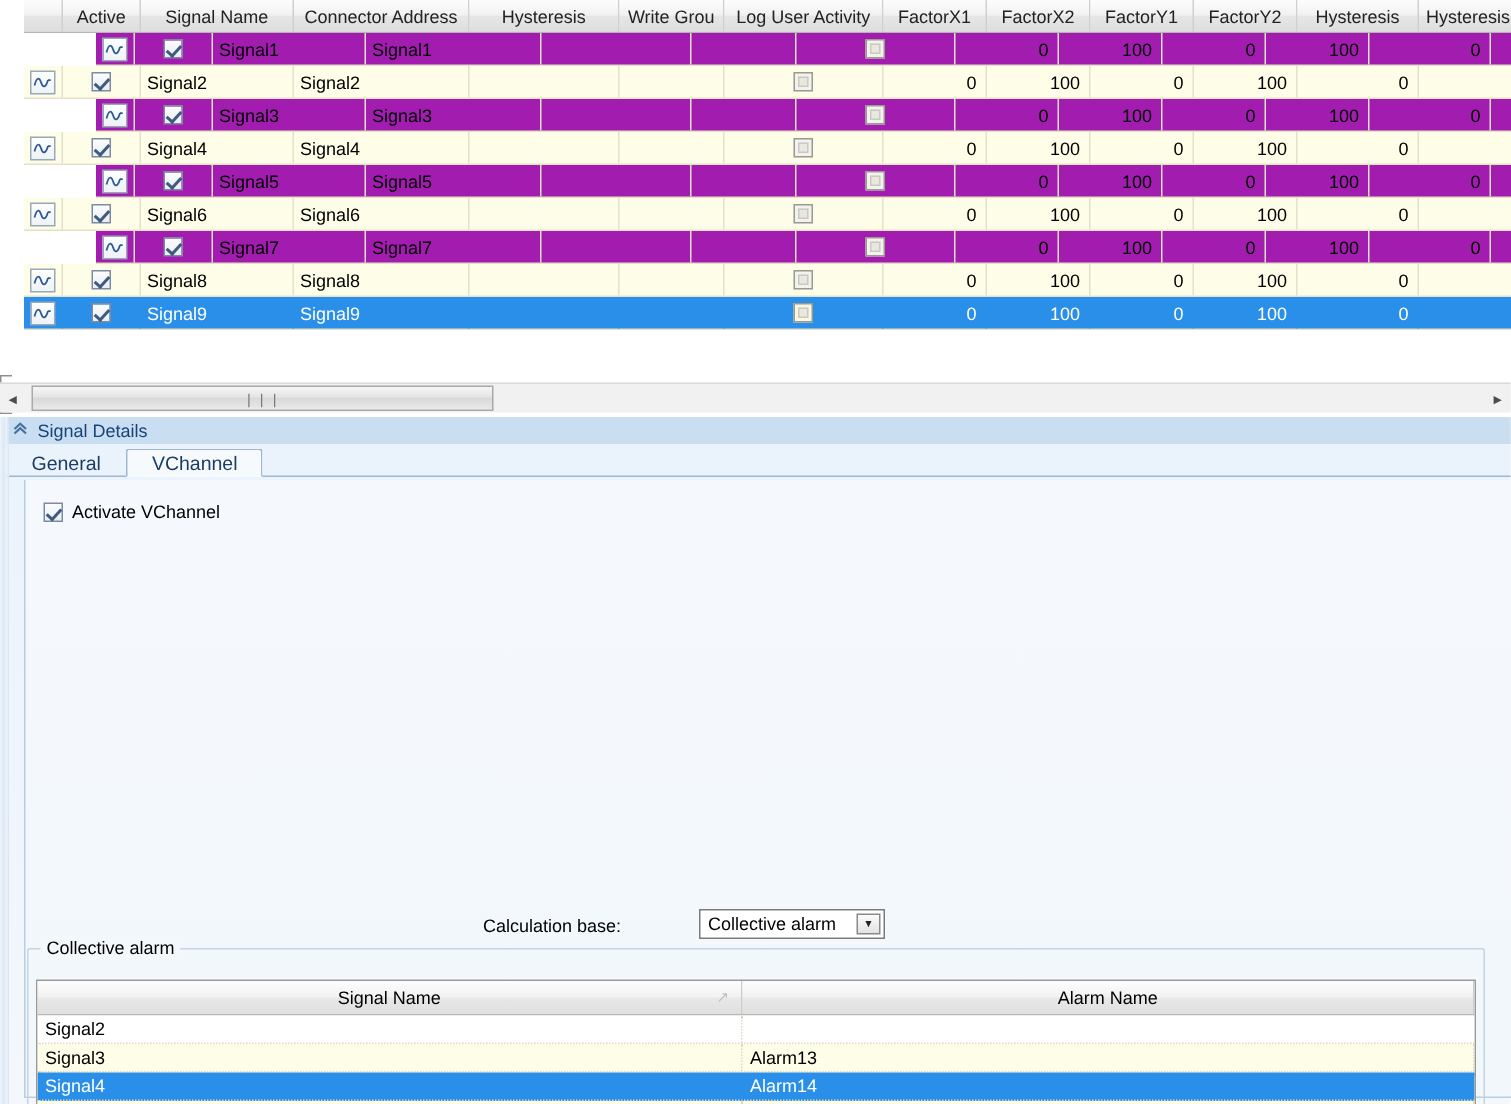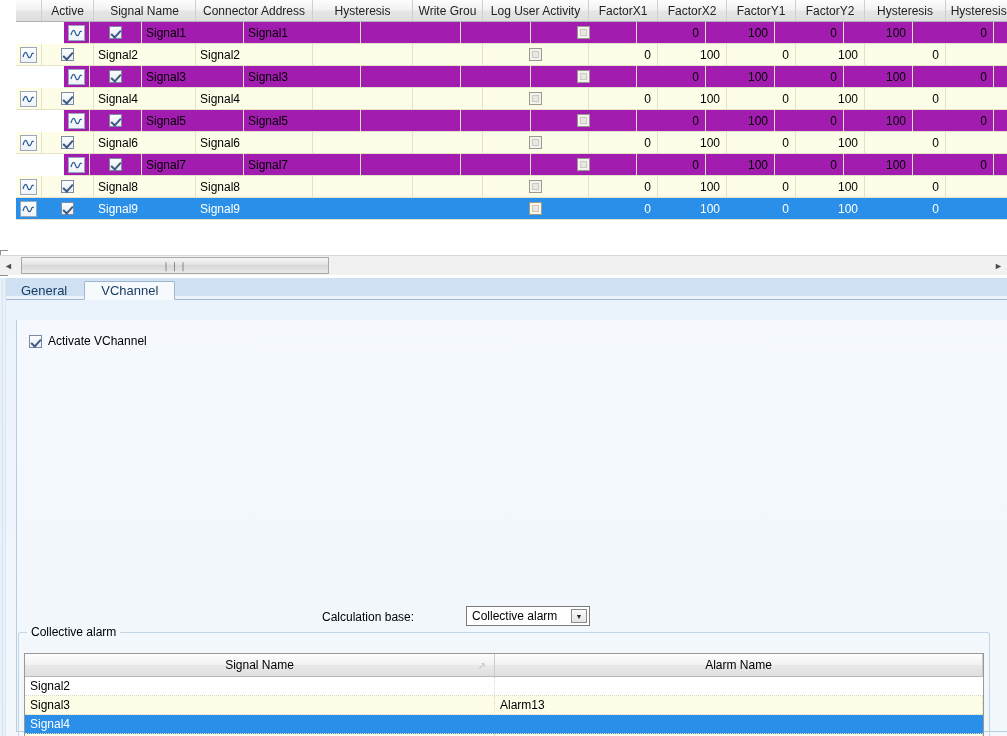--- a/index.html
+++ b/index.html
@@ -569,20 +569,29 @@
 <div class="hscroll-wrap">
   <div class="scroll-arrow">◄</div>
   <div class="scroll-track">
     <div class="scroll-thumb">❘❘❘</div>
   </div>
   <div class="scroll-arrow">►</div>
 </div>
 
 <div class="details-panel">
 
+  <div class="panel-title">
+    <span class="chev">
+      <svg width="11" height="11" viewBox="0 0 11 11" aria-hidden="true">
+        <path d="M2 6 L5.5 2.5 L9 6" fill="none" stroke="#46739f" stroke-width="1.3"></path>
+        <path d="M2 9 L5.5 5.5 L9 9" fill="none" stroke="#46739f" stroke-width="1.3"></path>
+      </svg>
+    </span>
+    <span>Signal Details</span>
+  </div>
 
   <div class="tabs" id="tabstrip">
       <div class="tab">General</div>
       <div class="tab active">VChannel</div>
     </div>
 
   <div class="tab-body">
     <div class="row-activate">
       <span class="cb checked"></span>
       <span class="lbl">Activate VChannel</span>
@@ -613,20 +622,21 @@
     <div id="ig-body">
         <div class="ig-row odd">
           <div class="ig-cell" style="width: 470px; min-width: 470px;">Signal2</div>
         </div>
         <div class="ig-row even">
           <div class="ig-cell" style="width: 470px; min-width: 470px;">Signal3</div>
           <div class="ig-cell" style="width: 488px; min-width: 488px;">Alarm13</div>
         </div>
         <div class="ig-row selected">
           <div class="ig-cell" style="width: 470px; min-width: 470px;">Signal4</div>
+          <div class="ig-cell" style="width: 488px; min-width: 488px;">Alarm14</div>
         </div>
         <div class="ig-row even">
           <div class="ig-cell" style="width: 470px; min-width: 470px;">Signal5</div>
           <div class="ig-cell" style="width: 488px; min-width: 488px;">Alarm15</div>
         </div>
       </div>
   </div>
 
 </div>
 

